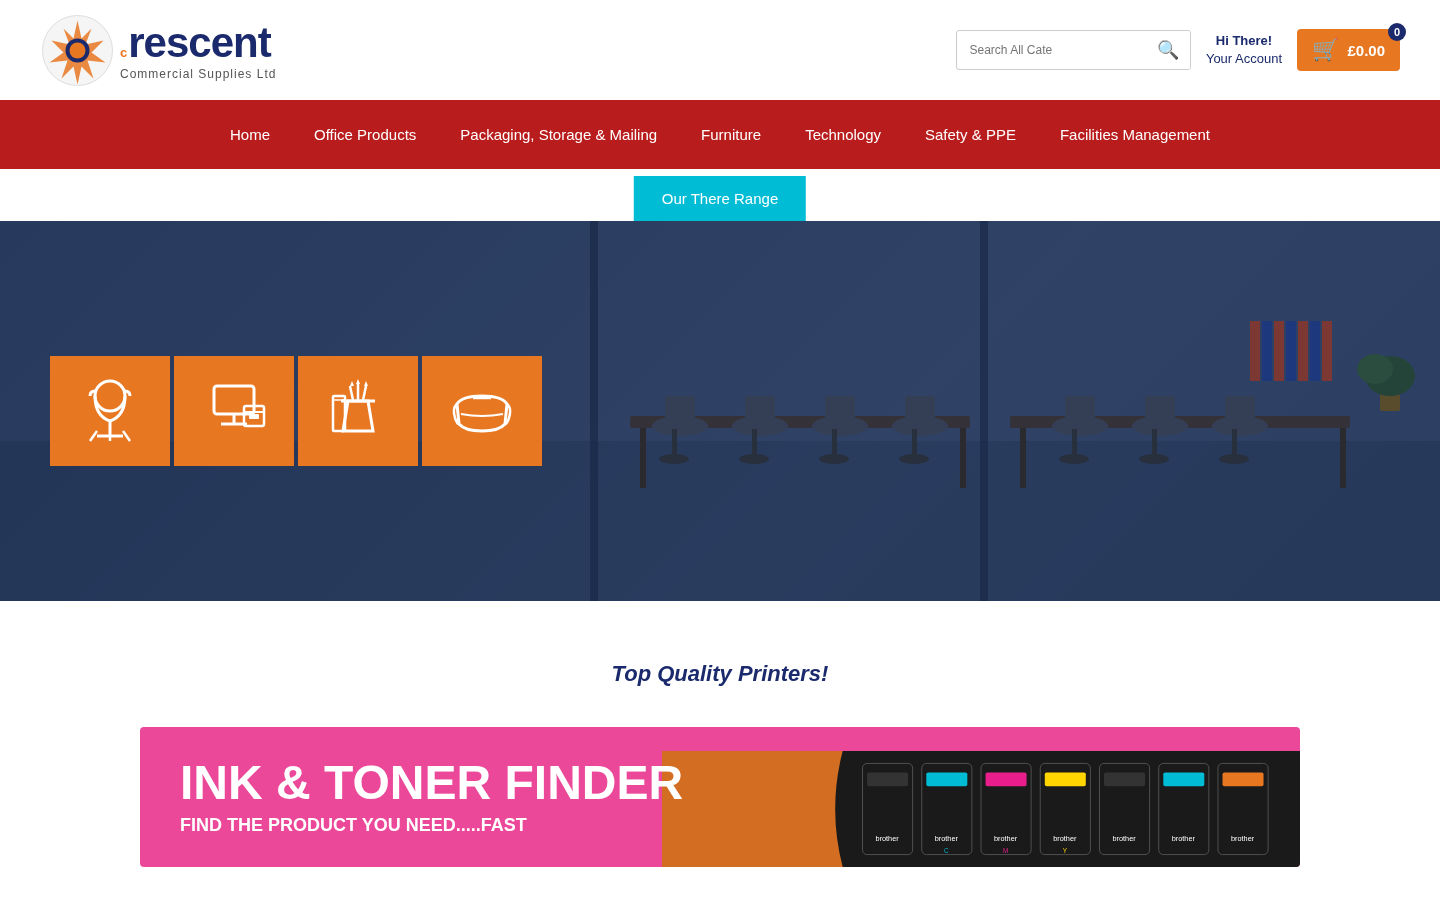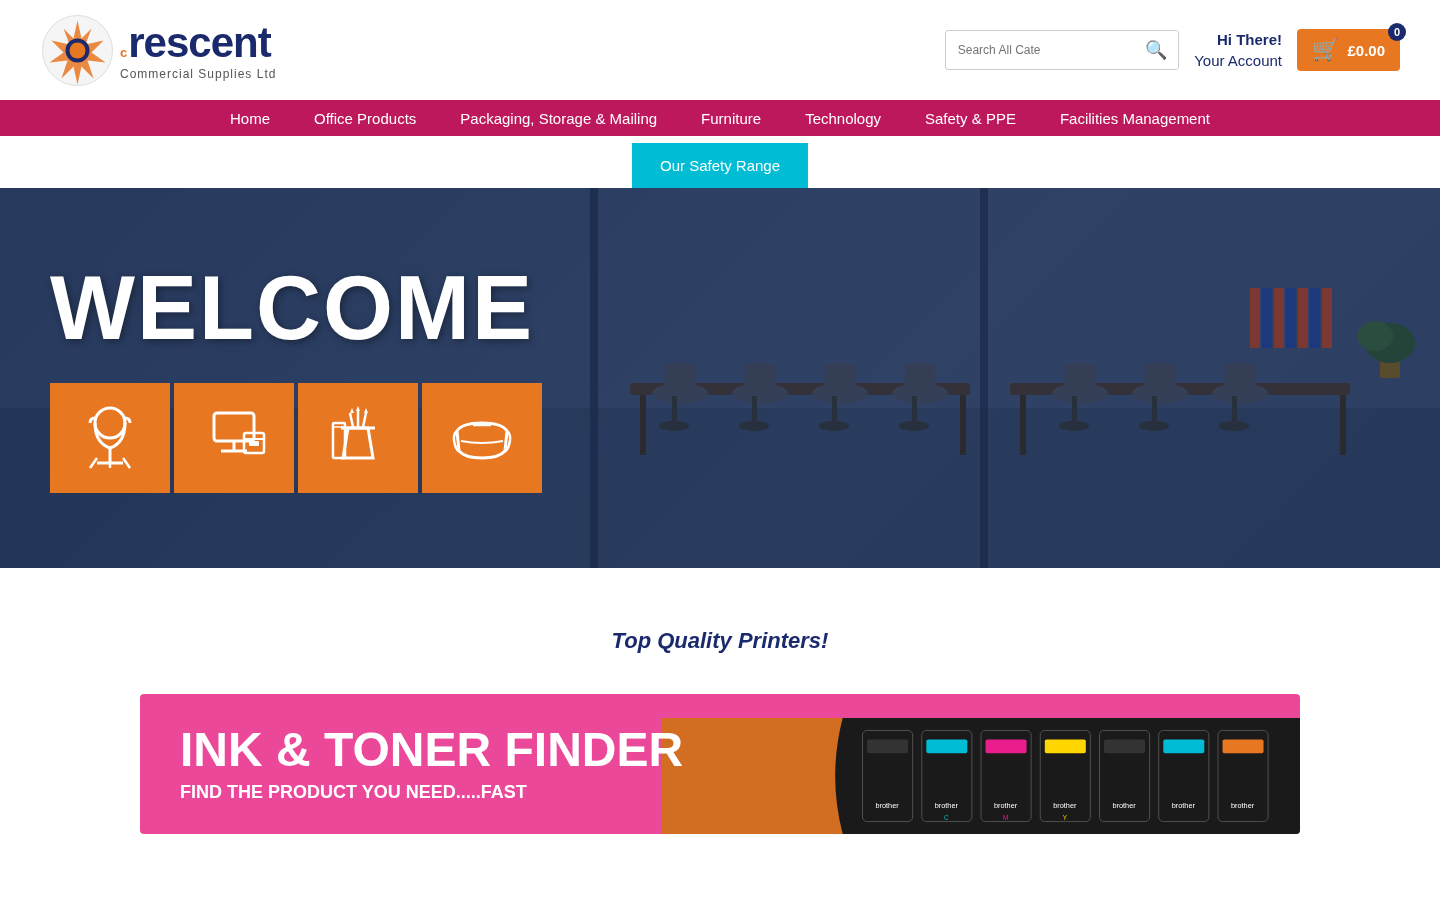--- a/index.html
+++ b/index.html
@@ -55,22 +55,22 @@
       border: none;
       padding: 0 10px;
       cursor: pointer;
       height: 100%;
       display: flex;
       align-items: center;
       font-size: 18px;
       color: #555;
     }
     .account-area {
-      text-align: right;
-      font-size: 15px;
+      text-align: center;
+      font-size: 13px;
       color: #1a2a6c;
       line-height: 1.4;
     }
     .account-area .hi-there {
       font-weight: bold;
     }
     .account-area .your-account {
       color: #1a2a6c;
       text-decoration: none;
     }
@@ -98,25 +98,25 @@
       width: 18px;
       height: 18px;
       font-size: 11px;
       display: flex;
       align-items: center;
       justify-content: center;
     }
 
     
     .nav-bar {
-      background: #be185d;
+      background: #b91c1c;
       display: flex;
       align-items: center;
       justify-content: center;
-      height: 36px;
+      height: 69px;
     }
     .nav-bar nav {
       display: flex;
       align-items: center;
       gap: 0;
     }
     .nav-item {
       color: #fff;
       text-decoration: none;
       font-size: 15px;
@@ -307,21 +307,21 @@
       <a class="nav-item">Home</a>
       <a class="nav-item">Office Products</a>
       <a class="nav-item">Packaging, Storage &amp; Mailing</a>
       <a class="nav-item">Furniture</a>
       <a class="nav-item">Technology</a>
       <a class="nav-item">Safety &amp; PPE</a>
       <a class="nav-item">Facilities Management</a>
     </nav>
   </div>
   <div class="value-range-tab">
-    <span>Our Safety Range</span>
+    <span>Our There Range</span>
   </div>
 </div>
 
 <div class="hero-section" style="margin-top:52px;">
 
   <div class="hero-bg"></div>
 
   <svg class="hero-scene" viewBox="0 0 1440 380" xmlns="http://www.w3.org/2000/svg" preserveAspectRatio="xMidYMid slice">
 
     <rect x="0" y="220" width="1440" height="160" fill="#2a3d5a" opacity="0.6"></rect>
@@ -381,21 +381,20 @@
     <rect x="1322" y="100" width="10" height="60" fill="#cc4422"></rect>
 
     <rect x="1380" y="160" width="20" height="30" fill="#8b6914" rx="2"></rect>
     <ellipse cx="1390" cy="155" rx="25" ry="20" fill="#2d5a2d"></ellipse>
     <ellipse cx="1375" cy="148" rx="18" ry="15" fill="#3a6a3a"></ellipse>
 
     <rect x="0" y="0" width="1440" height="380" fill="#1a2a4a" opacity="0.45"></rect>
   </svg>
 
   <div class="hero-content">
-    <div class="welcome-text">WELCOME</div>
     <div class="icon-boxes">
 
       <div class="icon-box">
         <svg width="70" height="70" viewBox="0 0 70 70" fill="none" xmlns="http://www.w3.org/2000/svg">
 
           <circle cx="35" cy="20" r="15" stroke="white" stroke-width="3" fill="none"></circle>
           <path d="M20 20 Q20 40 35 45 Q50 40 50 20" stroke="white" stroke-width="3" fill="none"></path>
           <line x1="35" y1="45" x2="35" y2="60" stroke="white" stroke-width="3"></line>
           <line x1="22" y1="60" x2="48" y2="60" stroke="white" stroke-width="3"></line>
           <line x1="22" y1="55" x2="15" y2="65" stroke="white" stroke-width="2.5"></line>

